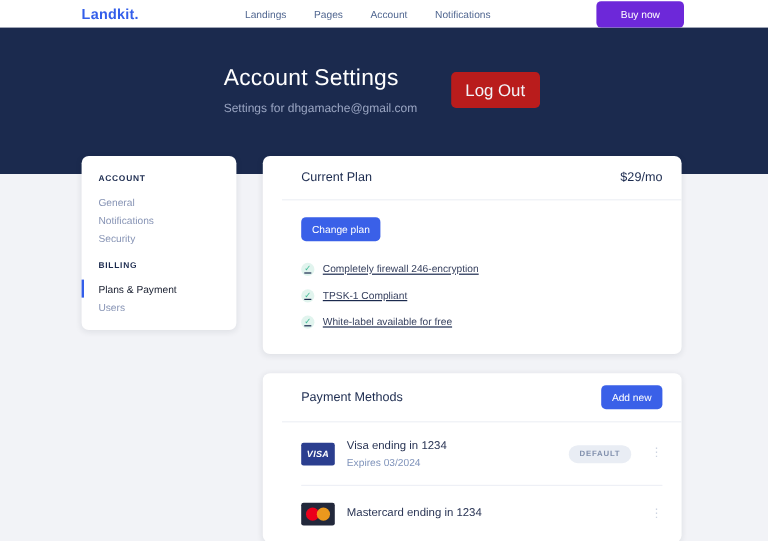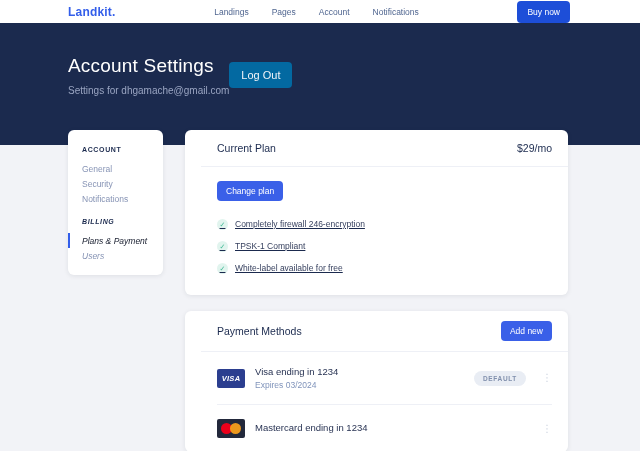--- a/index.html
+++ b/index.html
@@ -16,64 +16,65 @@
   
   .navbar {
     height:23px; background:#ffffff;
     display:flex; align-items:center;
     padding:0 70px 0 68px;
   }
   .brand { font-size:12px; font-weight:700; color:#335eea; letter-spacing:.2px; }
   .nav-links { flex:1; display:flex; justify-content:center; gap:23px; }
   .nav-links a { font-size:8.5px; color:#506690; }
   .btn-primary {
-    background:#1d4ed8; color:#ffffff; font-size:8.5px;
-    padding:6px 10px; border-radius:4px; min-width:52px;
+    background:#6d28d9; color:#ffffff; font-size:8.5px;
+    padding:6px 20px; border-radius:4px; min-width:52px;
   }
 
   
   .hero {
     height:122px; background:#1b2a4e;
-    display:flex; align-items:center; justify-content:flex-start;
+    display:flex; align-items:center; justify-content:center;
     padding:0 72px 18px 68px;
+    gap:28px;
   }
   .hero h1 { font-size:19px; font-weight:500; color:#ffffff; letter-spacing:.2px; margin-bottom:8px; }
   .hero p  { font-size:10px; color:#9aa5c2; }
   .btn-logout {
-    background:#0369a1; color:#f2f4f9; font-size:11px;
+    background:#b91c1c; color:#f2f4f9; font-size:14px;
     padding:7px 12px; border-radius:4px;
   }
 
   
   .content {
     position:relative; z-index:2;
     display:flex; gap:22px;
     margin-top:-15px;
     padding:0 72px 0 68px;
     align-items:flex-start;
   }
   .card {
     background:#ffffff; border-radius:6px;
     box-shadow:0 1px 5px rgba(22,28,45,.09);
     padding-left:16px;
   }
 
   
-  .sidebar-card { width:95px; padding:16px 0 12px; }
+  .sidebar-card { width:129px; padding:16px 0 12px; }
   .side-heading {
     font-size:7px; font-weight:700; letter-spacing:.09em;
     color:#1b2a4e; padding-left:14px; margin-bottom:8px;
     text-transform:uppercase;
   }
   .side-link {
     display:block; font-size:8.5px; color:#8794b5;
     padding:2.5px 0 2.5px 12px; border-left:2px solid transparent;
   }
   .side-link.active { color:#161c2d; border-left-color:#335eea; }
-  .side-section + .side-section { margin-top:12px;font-style:italic; }
+  .side-section + .side-section { margin-top:12px; }
 
   
   .main-col { flex:1; display:flex; flex-direction:column; gap:16px; }
   .card-header {
     display:flex; justify-content:space-between; align-items:center;
     padding:12px 16px; border-bottom:1px solid #eef0f6;
   }
   .card-header .hdr-title { font-size:10.5px; color:#1b2a4e; }
   .card-header .hdr-price { font-size:10.5px; color:#1b2a4e; }
   .pm-header { padding:10px 16px; }
@@ -146,22 +147,22 @@
   </div>
   <button class="btn-logout">Log Out</button>
 </section>
 
 <main class="content">
 
   <aside class="card sidebar-card">
     <div class="side-section">
       <div class="side-heading">ACCOUNT</div>
       <a class="side-link">General</a>
+      <a class="side-link">Notifications</a>
       <a class="side-link">Security</a>
-      <a class="side-link">Notifications</a>
     </div>
     <div class="side-section">
       <div class="side-heading">BILLING</div>
       <a class="side-link active">Plans &amp; Payment</a>
       <a class="side-link">Users</a>
     </div>
   </aside>
 
   <div class="main-col">
 

